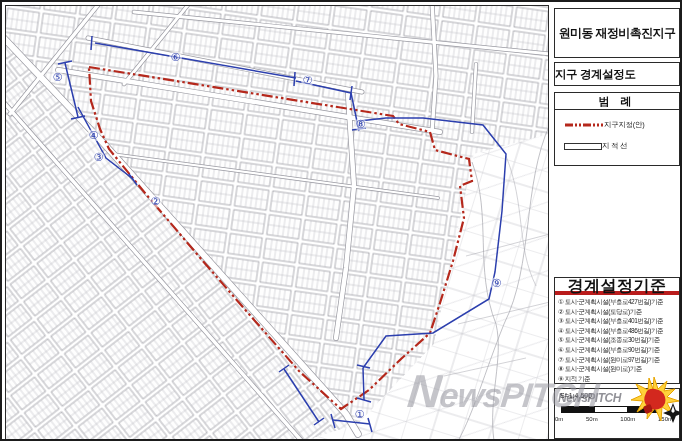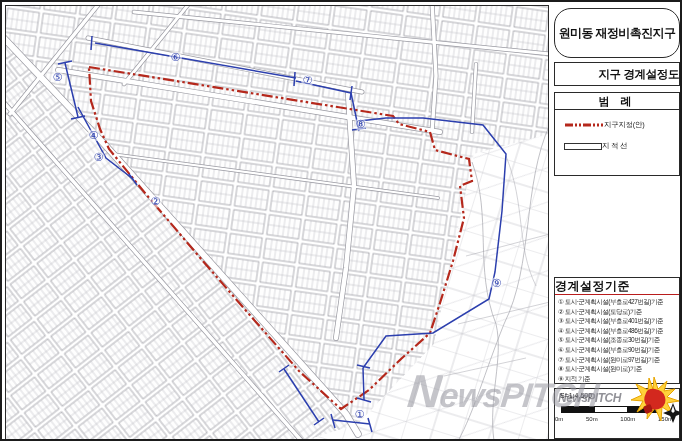--- a/index.html
+++ b/index.html
@@ -12,36 +12,36 @@
   .map-area svg { display:block; }
 
   
   .marker { position:absolute; width:13px; height:13px; margin:-7px 0 0 -7px;
             color:#2c3fae; font-size:11px; line-height:13px; text-align:center;
             background:rgba(255,255,255,.55); border-radius:50%; }
 
   
   .box { position:absolute; background:#fff; border:1px solid #2a2a2a; }
   .title-box { left:552px; top:6px; width:126px; height:50px;
-               display:flex; align-items:center; justify-content:center;border-radius:17px; }
+               display:flex; align-items:center; justify-content:center; }
   .title-box span { font-size:12px; font-weight:bold; letter-spacing:-0.6px; color:#111; }
   .subtitle-box { left:552px; top:60px; width:126px; height:24px;
-                  display:flex; align-items:center; justify-content:flex-end; }
+                  display:flex; align-items:center; justify-content:flex-start; }
   .subtitle-box span { font-size:11.5px; font-weight:bold; letter-spacing:-0.4px; color:#111; }
 
-  .legend-box { left:552px; top:90px; width:126px; height:84px; }
+  .legend-box { left:552px; top:90px; width:126px; height:74px; }
   .legend-header { height:17px; border-bottom:1px solid #2a2a2a; text-align:center;
                    font-size:11px; font-weight:bold; letter-spacing:4px; line-height:17px; color:#111; }
   .legend-row { position:absolute; left:9px; display:flex; align-items:center; }
   .legend-row .lbl { font-size:7.5px; letter-spacing:-0.3px; color:#222; }
   .swatch-rect { width:38px; height:7px; border:1px solid #333; background:#fff; }
 
   .criteria-box { left:552px; top:275px; width:126px; height:107px; }
-  .criteria-header { height:17px; border-bottom:1px solid #b91c1c; 
-                     font-size:12px; font-weight:bold; letter-spacing:0.5px; line-height:16px; color:#111; }
+  .criteria-header { height:17px; border-bottom:4px solid #b91c1c; text-align:center;
+                     font-size:16px; font-weight:bold; letter-spacing:0.5px; line-height:16px; color:#111; }
   .criteria-list { padding:2px 2px 0 3px; }
   .criteria-list div { font-size:6.5px; line-height:9.6px; letter-spacing:-0.5px;
                        white-space:nowrap; overflow:hidden; color:#222; }
 
   .scale-box { left:552px; top:386px; width:126px; height:51px; overflow:visible; }
   .scale-label { position:absolute; left:5px; top:3px; font-size:7px; color:#222; }
   .scale-bar { position:absolute; left:6px; top:17px; width:100px; height:7px;
                border:1px solid #111; display:flex; }
   .scale-bar i { display:block; height:100%; width:33.33%; }
   .seg-b { background:#111; } .seg-w { background:#fff; }

